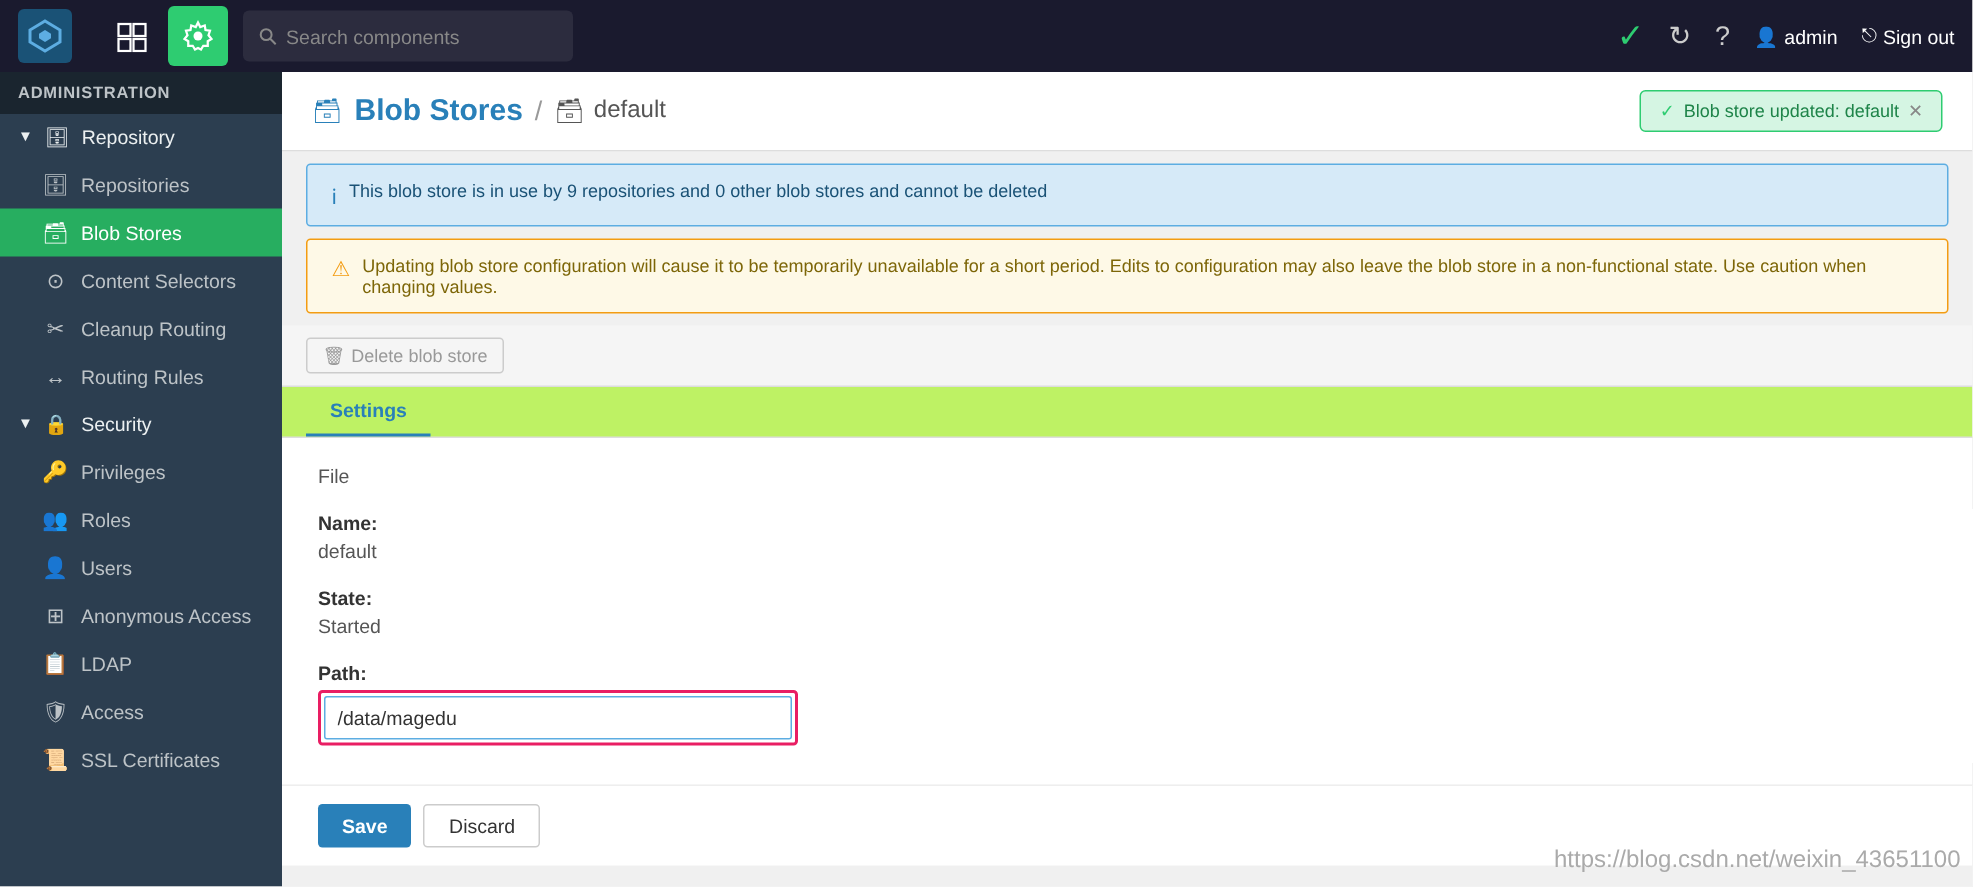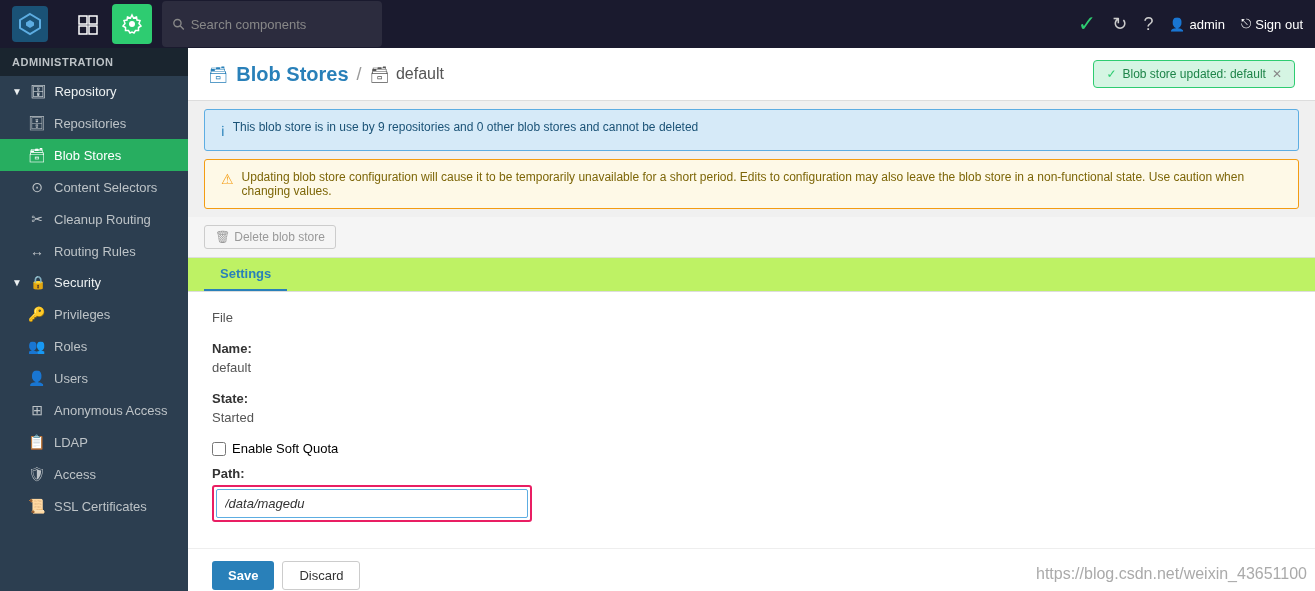--- a/index.html
+++ b/index.html
@@ -23,21 +23,21 @@
     .top-nav .nav-icons { display: flex; align-items: center; gap: 4px; margin-left: 10px; }
     .top-nav .nav-icon-btn {
       width: 40px; height: 40px; display: flex; align-items: center; justify-content: center;
       border-radius: 4px; cursor: pointer; color: white; font-size: 18px;
       background: transparent; border: none;
     }
     .top-nav .nav-icon-btn.active { background: #2ecc71; }
     .top-nav .search-box {
       display: flex; align-items: center;
       background: #2c2c3e; border-radius: 4px; padding: 0 10px;
-      height: 46px; flex: 0 0 220px; gap: 6px;
+      height: 34px; flex: 0 0 220px; gap: 6px;
     }
     .top-nav .search-box input {
       background: transparent; border: none; outline: none; color: #ccc; font-size: 13px; width: 100%;
     }
     .top-nav .search-box input::placeholder { color: #888; }
     .top-nav .right-actions { margin-left: auto; display: flex; align-items: center; gap: 16px; color: white; }
     .top-nav .right-actions .action-item { display: flex; align-items: center; gap: 4px; cursor: pointer; font-size: 13px; }
     .top-nav .status-check { color: #2ecc71; font-size: 22px; }
     .top-nav .icon-btn { font-size: 18px; cursor: pointer; color: #ccc; }
 
@@ -115,21 +115,21 @@
     .checkbox-row { display: flex; align-items: center; gap: 6px; margin: 10px 0; }
     .checkbox-row input[type="checkbox"] { width: 14px; height: 14px; }
     .path-section { margin: 10px 0; }
     .path-label { font-weight: bold; color: #333; font-size: 13px; margin-bottom: 4px; }
     .path-input-wrapper {
       border: 2px solid #e91e63; border-radius: 3px; padding: 2px;
       display: inline-block; width: 320px;
     }
     .path-input {
       width: 100%; border: 1px solid #5dade2; border-radius: 2px;
-      padding: 6px 8px; font-size: 13px; outline: none; color: #333; font-style: italic;
+      padding: 6px 8px; font-size: 13px; outline: none; color: #333;
     }
 
     
     .form-actions { padding: 12px 24px; background: white; display: flex; gap: 8px; border-top: 1px solid #eee; }
     .btn-save {
       background: #2980b9; color: white; border: none; border-radius: 3px;
       padding: 6px 16px; font-size: 13px; cursor: pointer; font-weight: bold;
     }
     .btn-discard {
       background: white; color: #333; border: 1px solid #ccc; border-radius: 3px;
@@ -314,24 +314,20 @@
         <div class="field-value">File</div>
       </div>
       <div class="field-group">
         <div class="field-label">Name:</div>
         <div class="field-value">default</div>
       </div>
       <div class="field-group">
         <div class="field-label">State:</div>
         <div class="field-value">Started</div>
       </div>
-      <div class="checkbox-row">
-        <input type="checkbox" style="">
-        <label>Enable Soft Quota</label>
-      </div>
       <div class="path-section">
         <div class="path-label">Path:</div>
         <div class="path-input-wrapper">
           <input type="text" class="path-input" value="/data/magedu" style="">
         </div>
       </div>
     </div>
 
     <div class="form-actions">
       <button class="btn-save">Save</button>

